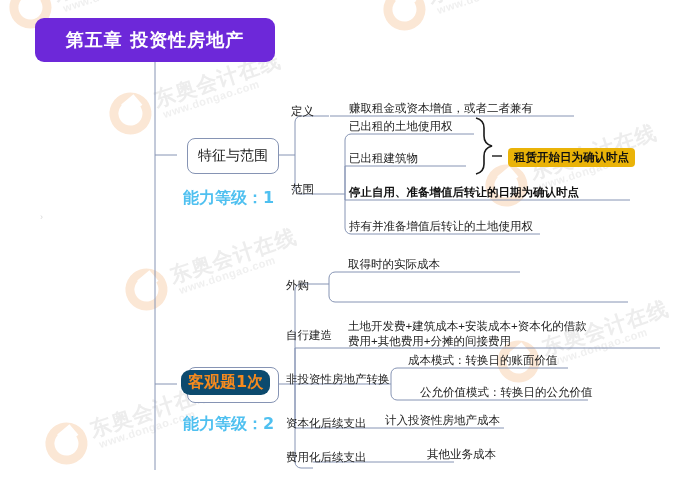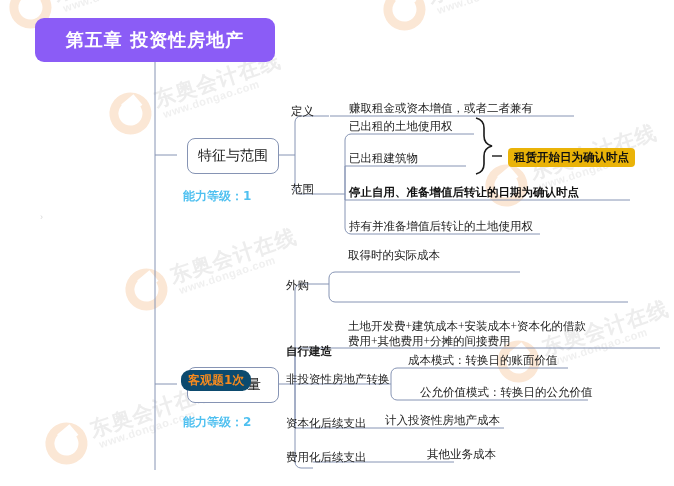--- a/index.html
+++ b/index.html
@@ -37,59 +37,59 @@
       font-size:11px;font-weight:bold;color:#F0F0F0;
       letter-spacing:.5px;
   }
 
   
   #wires{position:absolute;left:0;top:0;width:674px;height:486px;}
 
   
   .title-box{
     position:absolute;left:35px;top:18px;width:240px;height:44px;
-    background:#8b5cf6;border-radius:9px;
+    background:#6d28d9;border-radius:9px;
     display:flex;align-items:center;justify-content:center;
   }
   .title-box .t{
     color:#ffffff;font-size:18px;font-weight:bold;letter-spacing:1px;
     font-family:"DejaVu Sans","Liberation Sans",sans-serif;
   }
 
   
   .node1{
     position:absolute;
     border:1px solid #8694B4;border-radius:8px;background:#ffffff;
     display:flex;align-items:center;justify-content:center;
     font-size:14px;color:#1b1b1b;
     font-family:"DejaVu Sans","Liberation Sans",sans-serif;
   }
 
   
   .badge{
-    position:absolute;font-size:12px;white-space:nowrap;
+    position:absolute;font-size:16px;white-space:nowrap;
     font-family:"DejaVu Sans","Liberation Sans",sans-serif;
   }
   .badge.lv{color:#4FC0F0;font-weight:bold;}
   .badge.qz{
     color:#F68A1E;font-weight:bold;background:#0c4a6e;
     padding:2px 7px;border-radius:9px;margin-top:32px;
   }
 
   
   .lbl2{
     position:absolute;font-size:11.5px;color:#222;white-space:nowrap;
     font-family:"DejaVu Sans","Liberation Sans",sans-serif;
   }
 
   
   .leaf{
     position:absolute;font-size:11.5px;color:#222;
     line-height:15px;white-space:nowrap;
-    font-family:Liberation Serif, serif;
+    font-family:Liberation Sans, sans-serif;
   }
   .leaf.b{font-weight:bold;color:#101010;}
   .leaf.wrap{white-space:normal;}
 
   
   .brace-note{
     position:absolute;font-size:11.5px;font-weight:bold;color:#101010;
     background:#eab308;padding:2px 6px;border-radius:4px;white-space:nowrap;
     font-family:"DejaVu Sans","Liberation Sans",sans-serif;
   }
@@ -241,34 +241,34 @@
   <div class="badge qz" style="left:181px;top:338px;">
     <span>客观题1次</span>
   </div>
   <div class="badge lv" style="left:183px;top:414px;">
     <span>能力等级：2</span>
   </div>
 
   <div class="lbl2" style="left:286px;top:278px;">
     <span>外购</span>
   </div>
-  <div class="lbl2" style="left:286px;top:344px;font-weight:bold;">
+  <div class="lbl2" style="left:286px;top:328px;">
     <span>自行建造</span>
   </div>
   <div class="lbl2" style="left:286px;top:372px;">
     <span>非投资性房地产转换</span>
   </div>
   <div class="lbl2" style="left:286px;top:416px;">
     <span>资本化后续支出</span>
   </div>
   <div class="lbl2" style="left:286px;top:450px;">
     <span>费用化后续支出</span>
   </div>
 
-  <div class="leaf" style="left:348px;top:248px;">
+  <div class="leaf" style="left:348px;top:257px;">
     <span>取得时的实际成本</span>
   </div>
   <div class="leaf wrap" style="left:348px;top:319px;width:316px;">
     <span style="white-space:pre-line;">土地开发费+建筑成本+安装成本+资本化的借款
 费用+其他费用+分摊的间接费用</span>
   </div>
   <div class="leaf" style="left:408px;top:353px;">
     <span>成本模式：转换日的账面价值</span>
   </div>
   <div class="leaf" style="left:408px;top:385px;margin-left:12px;">

